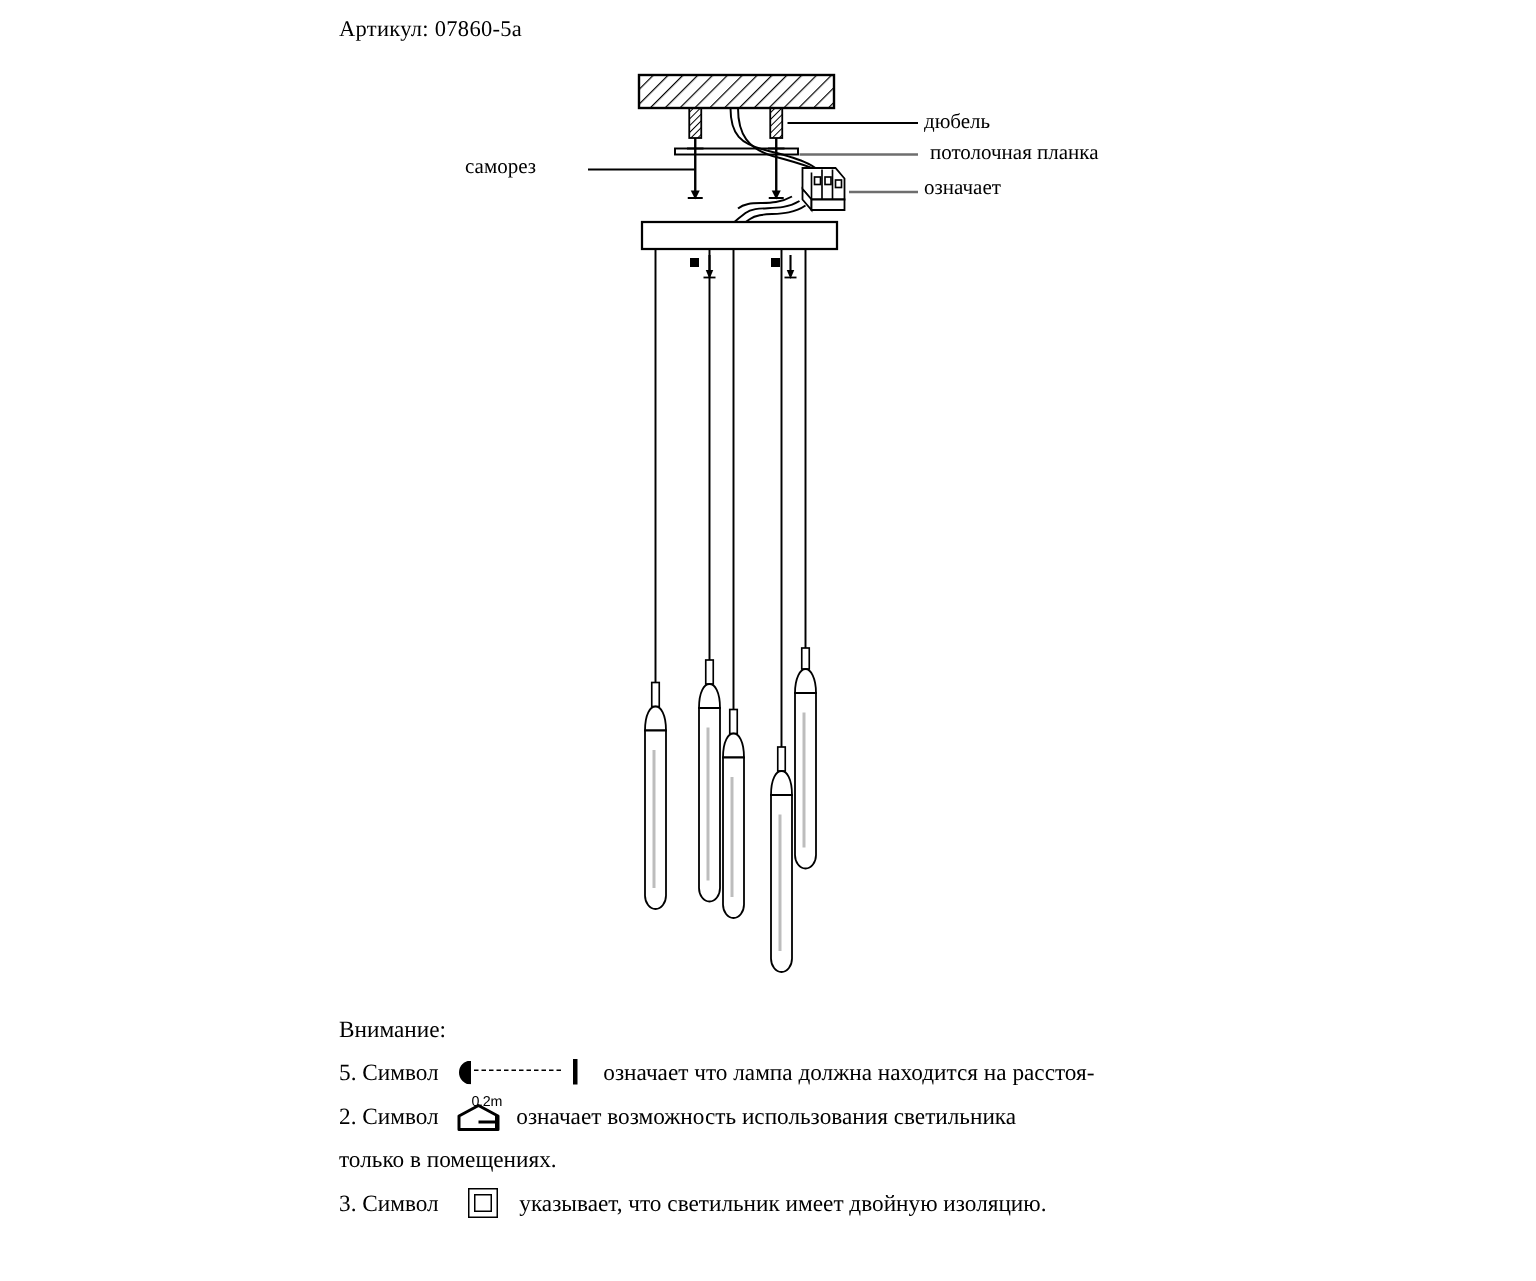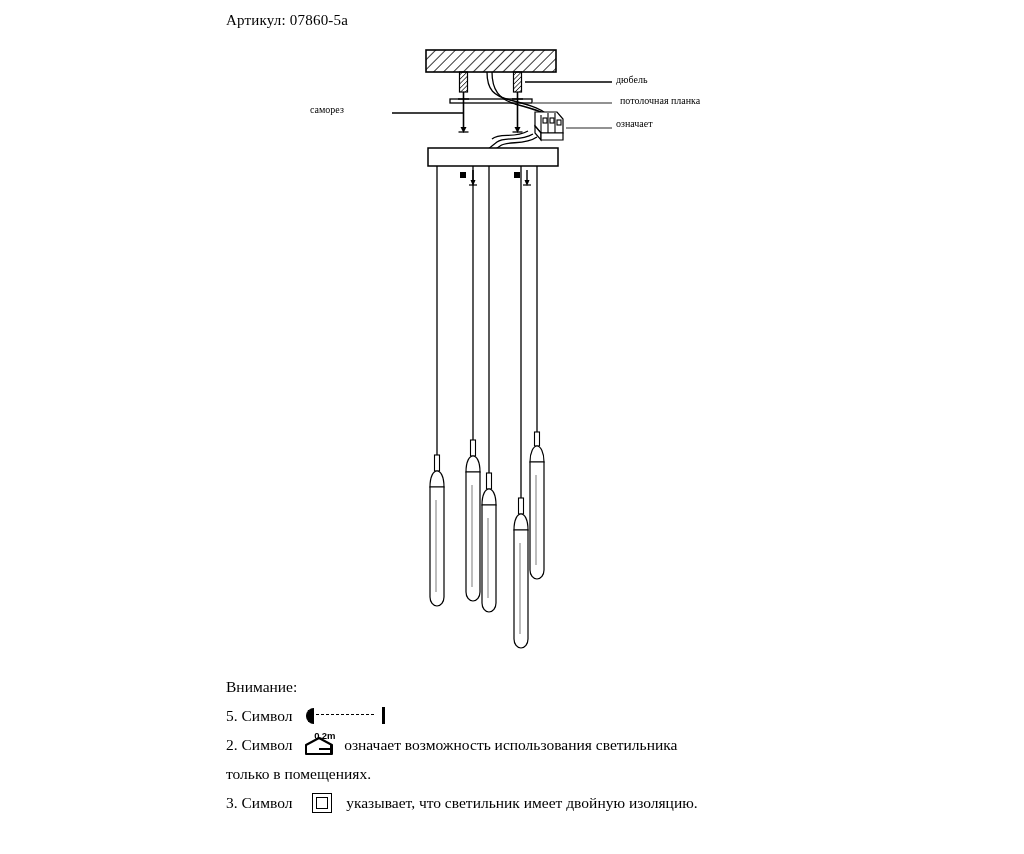--- a/index.html
+++ b/index.html
@@ -25,21 +25,21 @@
     position: absolute;
     left: 226px;
     top: 12px;
     font-size: 15px;
     font-family: "Liberation Serif", "DejaVu Serif", serif;
     white-space: nowrap;
     letter-spacing: 0.2px;
   }
   .lbl {
     position: absolute;
-    font-size: 10px;
+    font-size: 14px;
     font-family: "Liberation Serif", "DejaVu Serif", serif;
     white-space: nowrap;
   }
   #lbl-dowel   { left: 616px; top: 74px; }
   #lbl-plate   { left: 620px; top: 95px; }
   #lbl-term    { left: 616px; top: 118px; }
   #lbl-screw   { left: 310px; top: 104px; }
 
   #notes {
     position: absolute;
@@ -77,21 +77,21 @@
   }
   .sym-dist .bar {
     position: absolute; left: 76px; top: 0px;
     width: 3px; height: 17px;
     background: #000;
   }
   .sym-dist .cap {
     position: absolute; left: 8px; top: 14px;
     font-size: 9.5px;
     font-family: "Liberation Sans", "DejaVu Sans", sans-serif;
-    font-weight: bold;
+    font-weight: normal;
     letter-spacing: -0.2px;
   }
   
   .sym-house { width: 30px; height: 20px; margin: 0 6px 0 8px; }
   
   .sym-sq { width: 22px; height: 22px; margin: 0 8px 0 16px; }
   .sym-sq .outer {
     position: absolute; left: 0; top: 0;
     width: 18px; height: 18px;
     border: 1.8px solid #000;
@@ -253,20 +253,21 @@
     </div>
 
     <div class="nline">
       <span>5. Символ</span>
       <span class="sym sym-dist">
         <span class="halfdisc"></span>
         <span class="dash"></span>
         <span class="bar"></span>
         <span class="cap">0.2m</span>
       </span>
+      <span>означает что лампа должна находится на расстоя-</span>
     </div>
 
 
     <div class="nline">
       <span>2. Символ</span>
       <span class="sym sym-house">
         <svg width="30" height="20" viewBox="0 0 30 20" style="position:absolute;left:0;top:0;">
           <path d="M2 18 L2 9 L15 2 L28 9 L28 18 Z" fill="#fff" stroke="#000" stroke-width="2" stroke-linejoin="round"></path>
           <line x1="15" y1="13" x2="27" y2="13" stroke="#000" stroke-width="2"></line>
           <line x1="27" y1="9" x2="27" y2="18" stroke="#000" stroke-width="2"></line>

